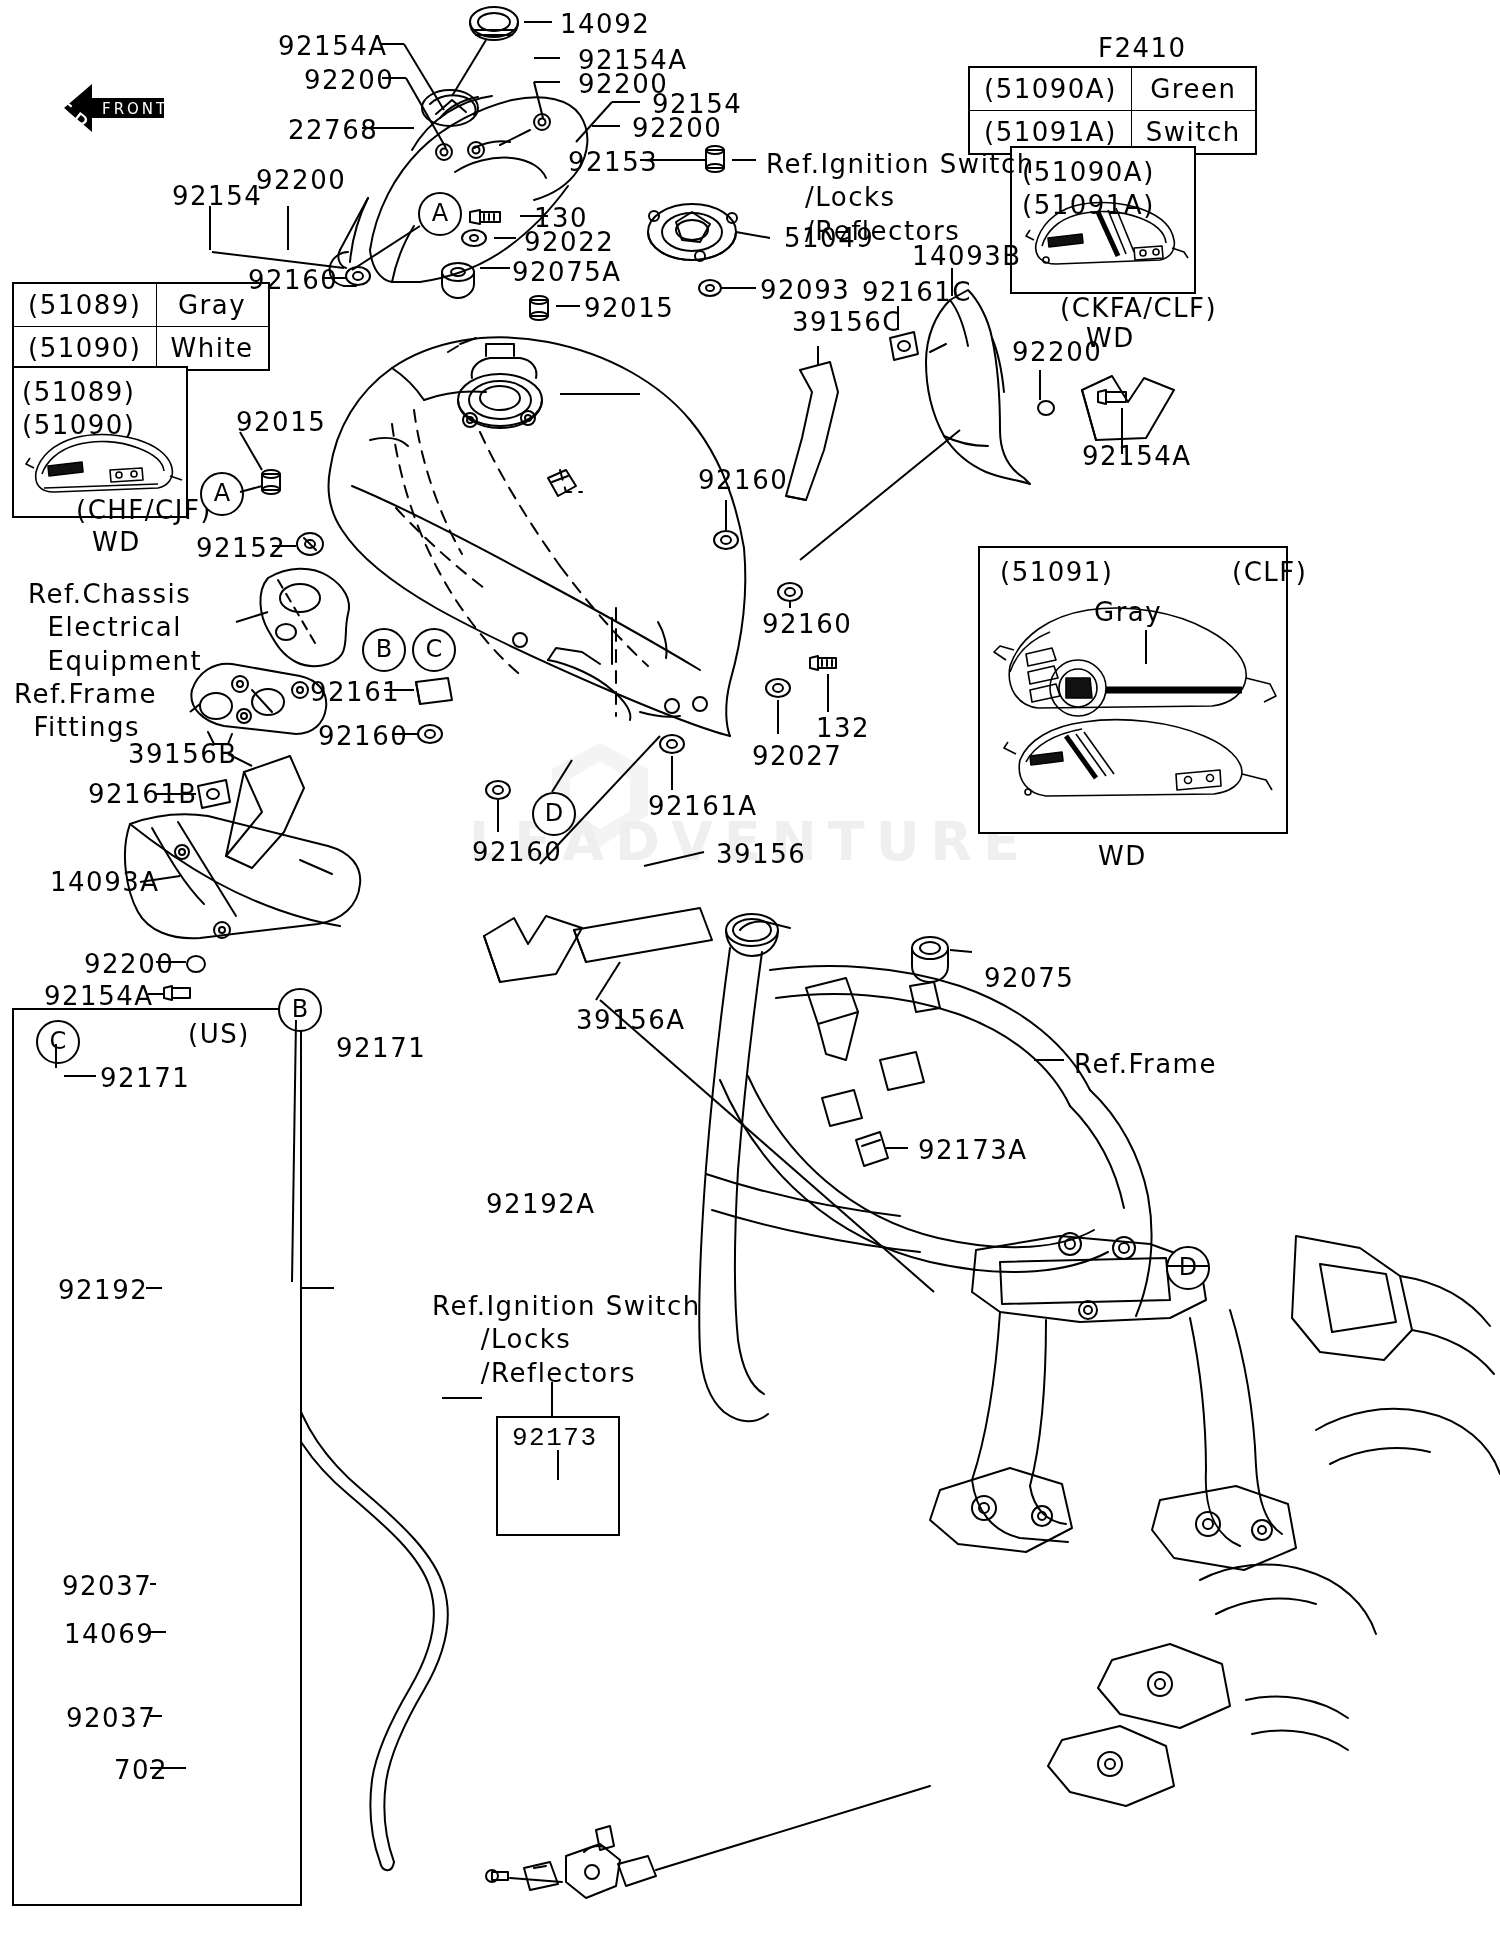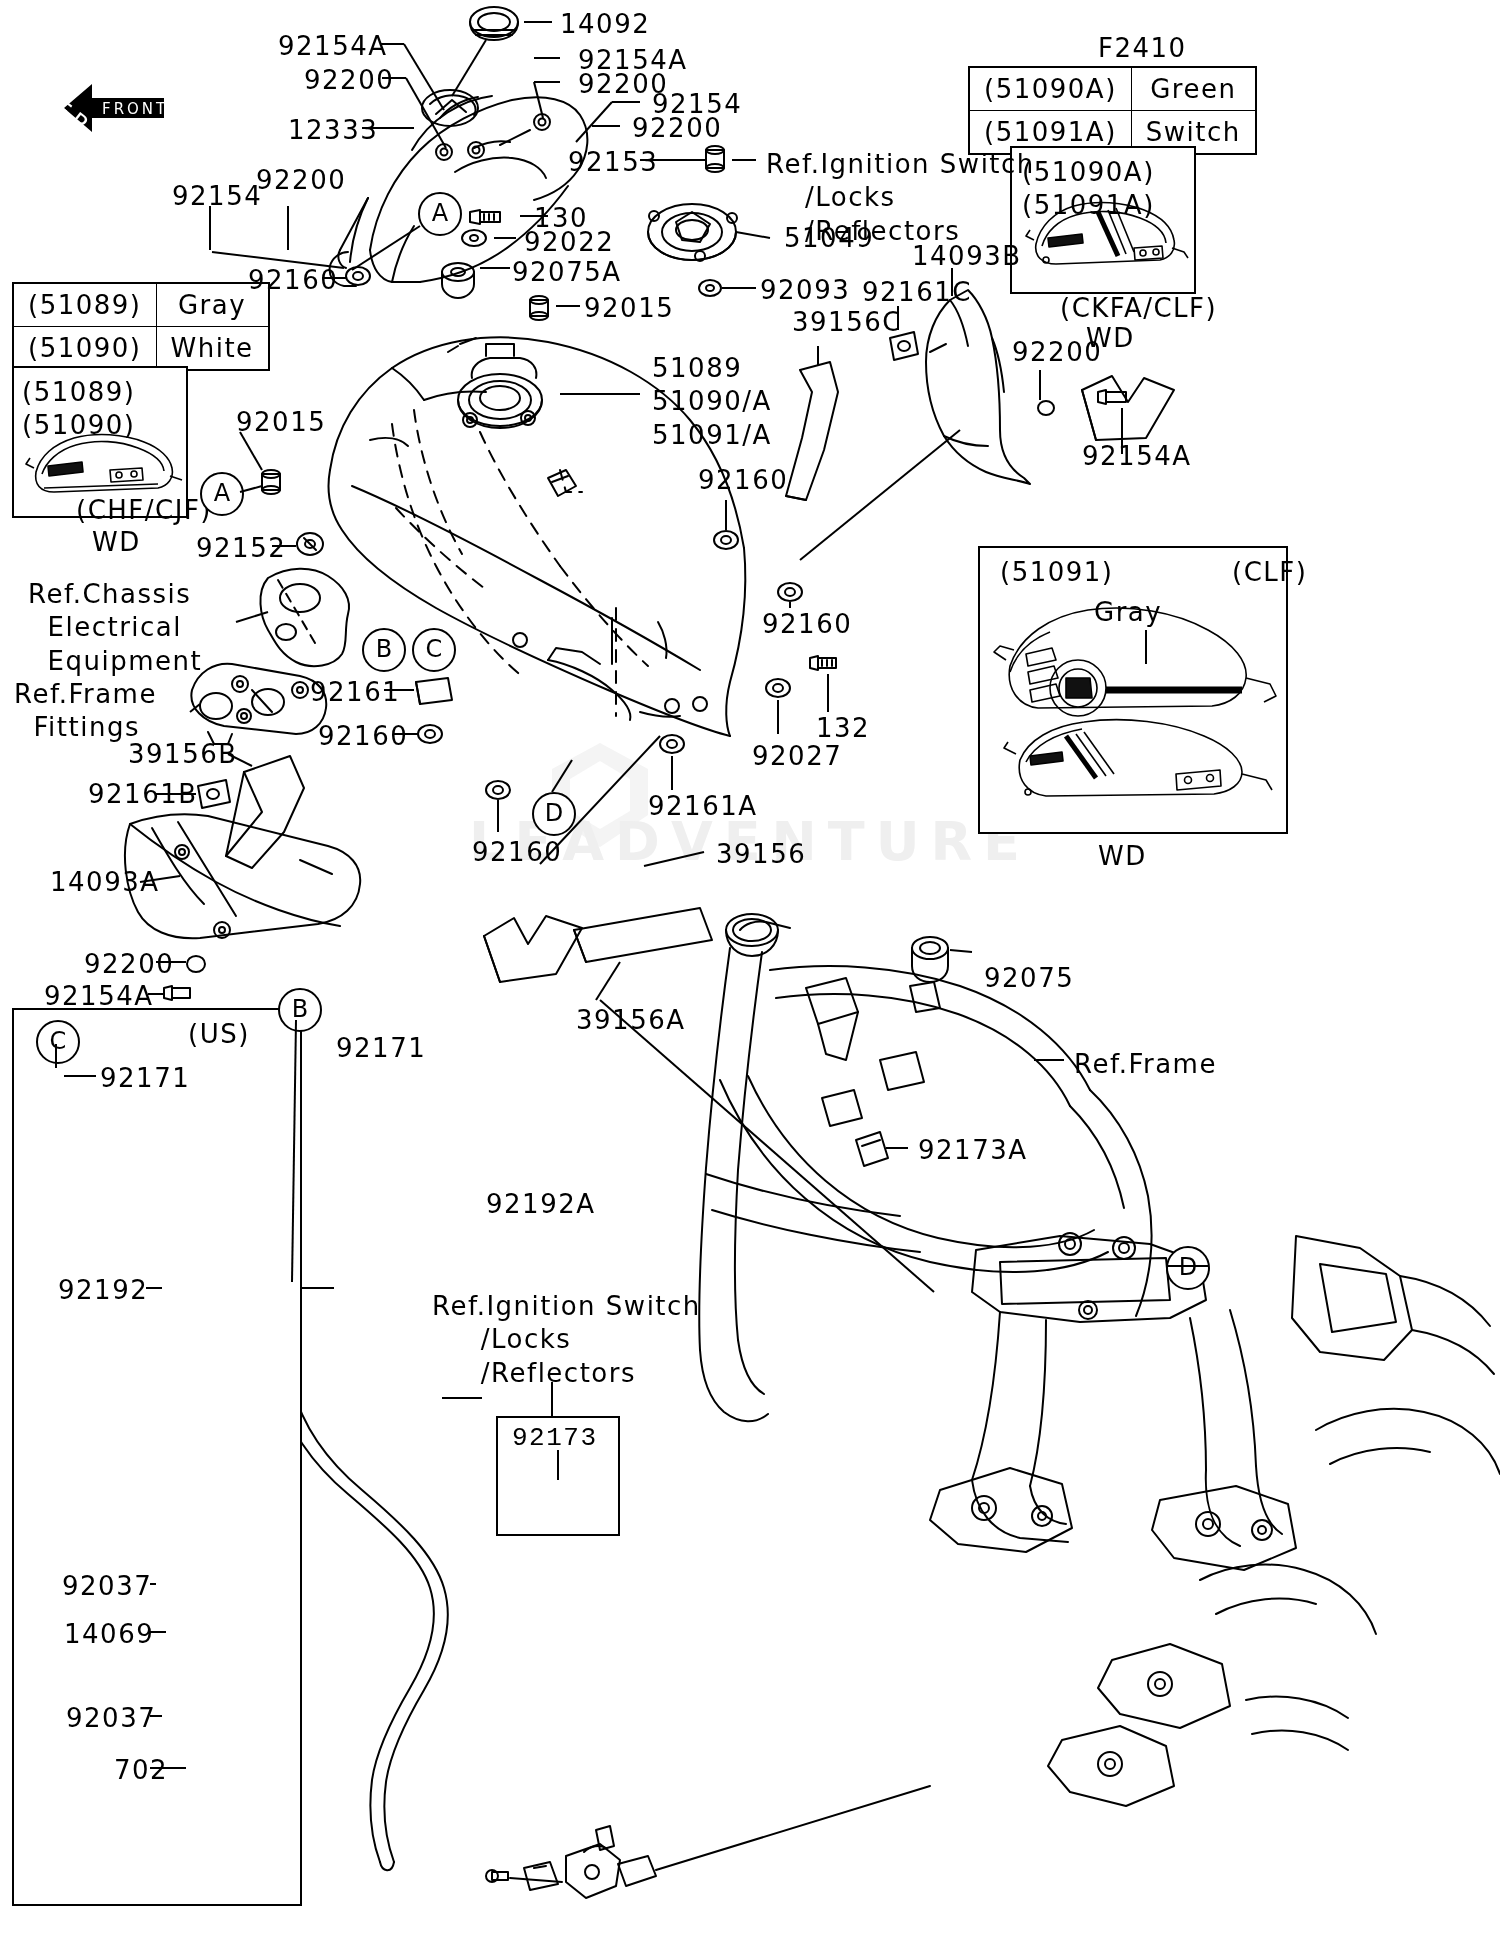--- a/index.html
+++ b/index.html
@@ -779,39 +779,36 @@
     </g>
   </svg>
 
   <div class="lbl" style="left:560px;  top:8px;">14092</div>
   <div class="lbl" style="left:278px;  top:30px;">92154A</div>
   <div class="lbl" style="left:304px;  top:64px;">92200</div>
   <div class="lbl" style="left:578px;  top:44px;">92154A</div>
   <div class="lbl" style="left:578px;  top:68px;">92200</div>
   <div class="lbl" style="left:652px;  top:88px;">92154</div>
   <div class="lbl" style="left:632px;  top:112px;">92200</div>
-  <div class="lbl" style="left:288px;  top:114px;">12333</div>
+  <div class="lbl" style="left:288px;  top:114px;">22768</div>
   <div class="lbl" style="left:568px;  top:146px;">92153</div>
   <div class="lbl" style="left:172px;  top:180px;">92154</div>
   <div class="lbl" style="left:256px;  top:164px;">92200</div>
   <div class="lbl" style="left:534px;  top:202px;">130</div>
   <div class="lbl" style="left:524px;  top:226px;">92022</div>
   <div class="lbl" style="left:784px;  top:222px;">51049</div>
   <div class="lbl" style="left:248px;  top:264px;">92160</div>
   <div class="lbl" style="left:512px;  top:256px;">92075A</div>
   <div class="lbl" style="left:584px;  top:292px;">92015</div>
   <div class="lbl" style="left:760px;  top:274px;">92093</div>
   <div class="lbl" style="left:912px;  top:240px;">14093B</div>
   <div class="lbl" style="left:862px;  top:276px;">92161C</div>
   <div class="lbl" style="left:792px;  top:306px;">39156C</div>
   <div class="lbl" style="left:1012px; top:336px;">92200</div>
   <div class="lbl" style="left:1082px; top:440px;">92154A</div>
-  <div class="lbl" style="left:652px;  top:352px;">51089
-51090/A
-51091/A</div>
   <div class="lbl" style="left:236px;  top:406px;">92015</div>
   <div class="lbl" style="left:698px;  top:464px;">92160</div>
   <div class="lbl" style="left:762px;  top:608px;">92160</div>
   <div class="lbl" style="left:196px;  top:532px;">92152</div>
   <div class="lbl" style="left:310px;  top:676px;">92161</div>
   <div class="lbl" style="left:318px;  top:720px;">92160</div>
   <div class="lbl" style="left:816px;  top:712px;">132</div>
   <div class="lbl" style="left:752px;  top:740px;">92027</div>
   <div class="lbl" style="left:128px;  top:738px;">39156B</div>
   <div class="lbl" style="left:88px;   top:778px;">92161B</div>

